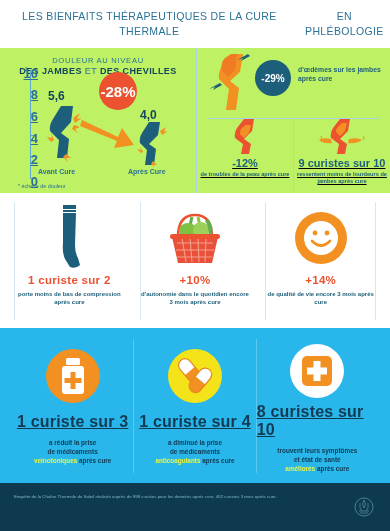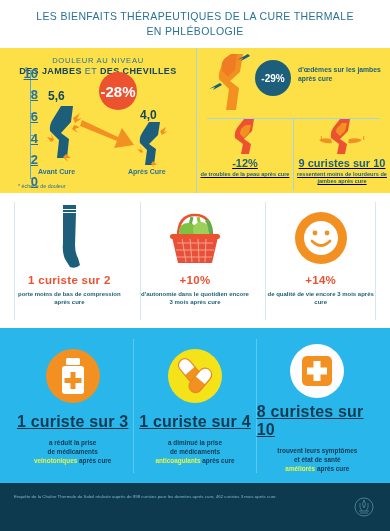--- a/index.html
+++ b/index.html
@@ -7,37 +7,37 @@
     width: 390px; height: 531px;
     background: #ffffff;
     font-family: "Liberation Sans", sans-serif;
     overflow: hidden;
   }
   .page { width: 390px; height: 531px; position: relative; }
 
   
   .title-bar {
     height: 48px;
-    display: flex; flex-direction: column;
+    display: flex; flex-direction: row;
     align-items: center; justify-content: center;
     background: #ffffff;
   }
   .title-line {
     color: #2b7296;
     font-size: 10.5px;
     letter-spacing: 0.35px;
     font-weight: 400;
     line-height: 15px;
     text-align: center;
   }
 
   
   .sec-pain {
     height: 145px;
-    background: #fde047;
+    background: #bef264;
     display: flex;
     position: relative;
   }
   .pain-left {
     width: 196px;
     position: relative;
     padding-top: 5px;
   }
   .pain-right {
     flex: 1;

